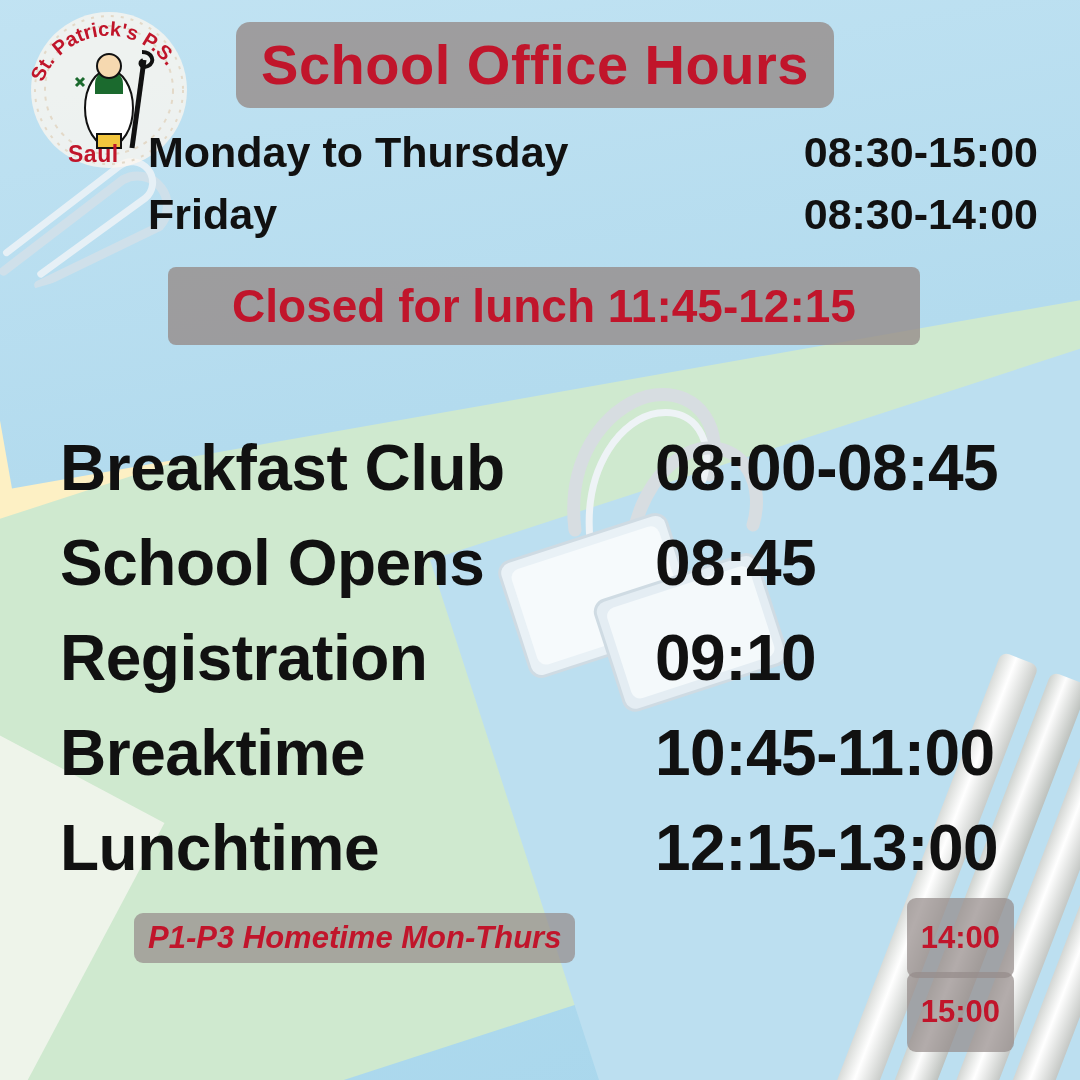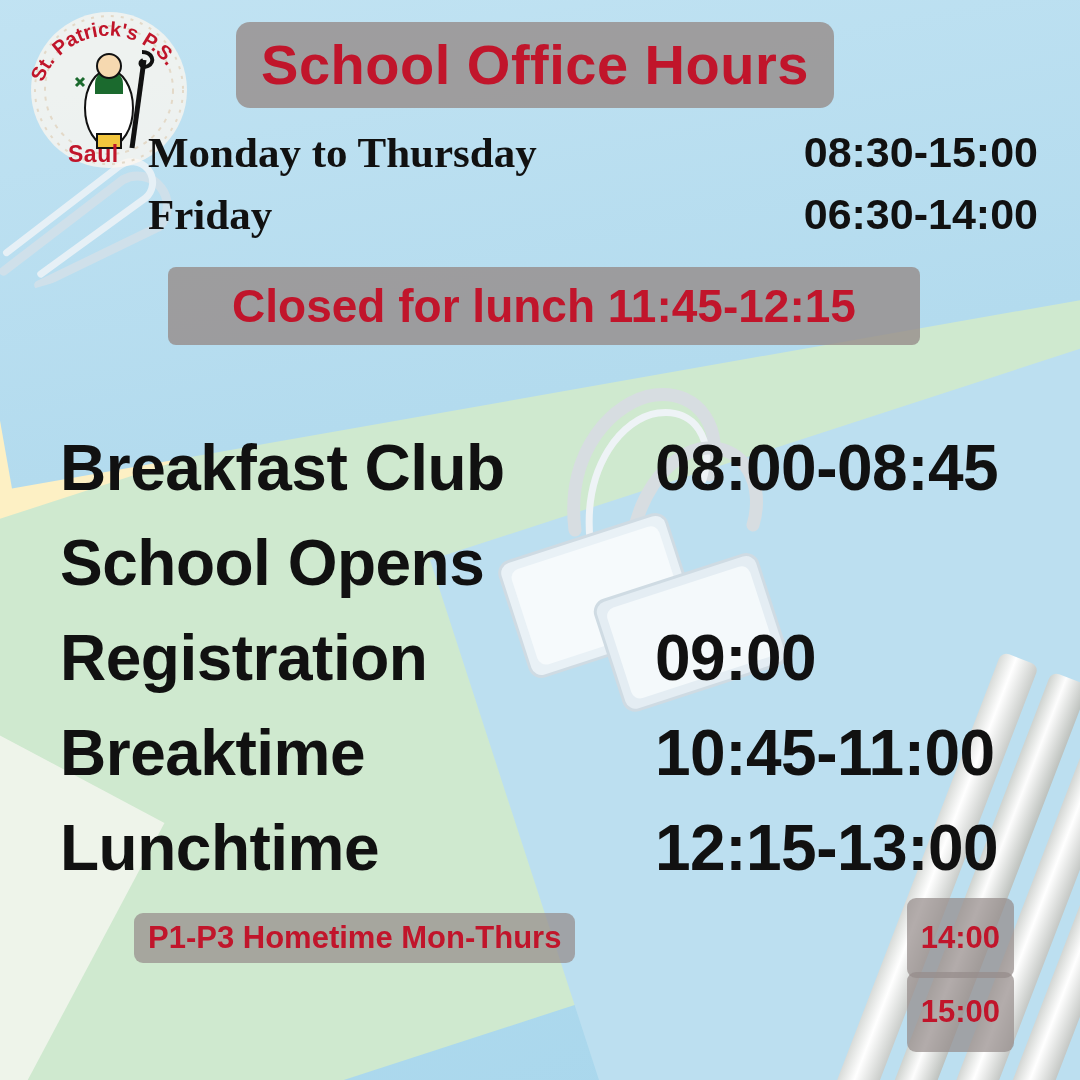--- a/index.html
+++ b/index.html
@@ -169,21 +169,21 @@
     width: 890px;
     display: flex;
     justify-content: space-between;
     align-items: baseline;
     color: #111;
     font-weight: bold;
     font-size: 43px;
   }
   .office-row.r1 { top: 128px; }
   .office-row.r2 { top: 190px; }
-  .office-row .label { text-align: right; font-family: Liberation Serif, serif; }
+  .office-row .label { text-align: right; }
   .office-row .value { text-align: left; }
 
   .lunch-pill {
     position: absolute;
     left: 168px;
     top: 267px;
     width: 752px;
     height: 78px;
     background: rgba(150,140,138,.80);
     border-radius: 8px;
@@ -227,20 +227,21 @@
     height: 66px;
     margin-bottom: 8px;
   }
   .ht-label {
     background: rgba(150,140,138,.72);
     border-radius: 9px;
     padding: 7px 14px;
     color: #c1152b;
     font-size: 31px;
     font-weight: bold;
+    font-style: italic;
   }
   .ht-value {
     margin-left: auto;
     background: rgba(150,140,138,.72);
     border-radius: 9px;
     padding: 22px 14px;
     color: #c1152b;
     font-size: 31px;
     font-weight: bold;
   }
@@ -311,38 +312,39 @@
     <div class="title-pill">
       <span>School Office Hours</span>
     </div>
 
     <div class="office-row r1">
       <div class="label">Monday to Thursday</div>
       <div class="value">08:30-15:00</div>
     </div>
     <div class="office-row r2">
       <div class="label">Friday</div>
-      <div class="value">06:30-14:00</div>
+      <div class="value">08:30-14:00</div>
     </div>
 
     <div class="lunch-pill">
       <span>Closed for lunch 11:45-12:15</span>
     </div>
 
     <div class="schedule">
       <div class="sched-row">
         <div class="label">Breakfast Club</div>
         <div class="value">08:00-08:45</div>
       </div>
       <div class="sched-row">
         <div class="label">School Opens</div>
+        <div class="value">08:45</div>
       </div>
       <div class="sched-row">
         <div class="label">Registration</div>
-        <div class="value">09:00</div>
+        <div class="value">09:10</div>
       </div>
       <div class="sched-row">
         <div class="label">Breaktime</div>
         <div class="value">10:45-11:00</div>
       </div>
       <div class="sched-row">
         <div class="label">Lunchtime</div>
         <div class="value">12:15-13:00</div>
       </div>
     </div>

